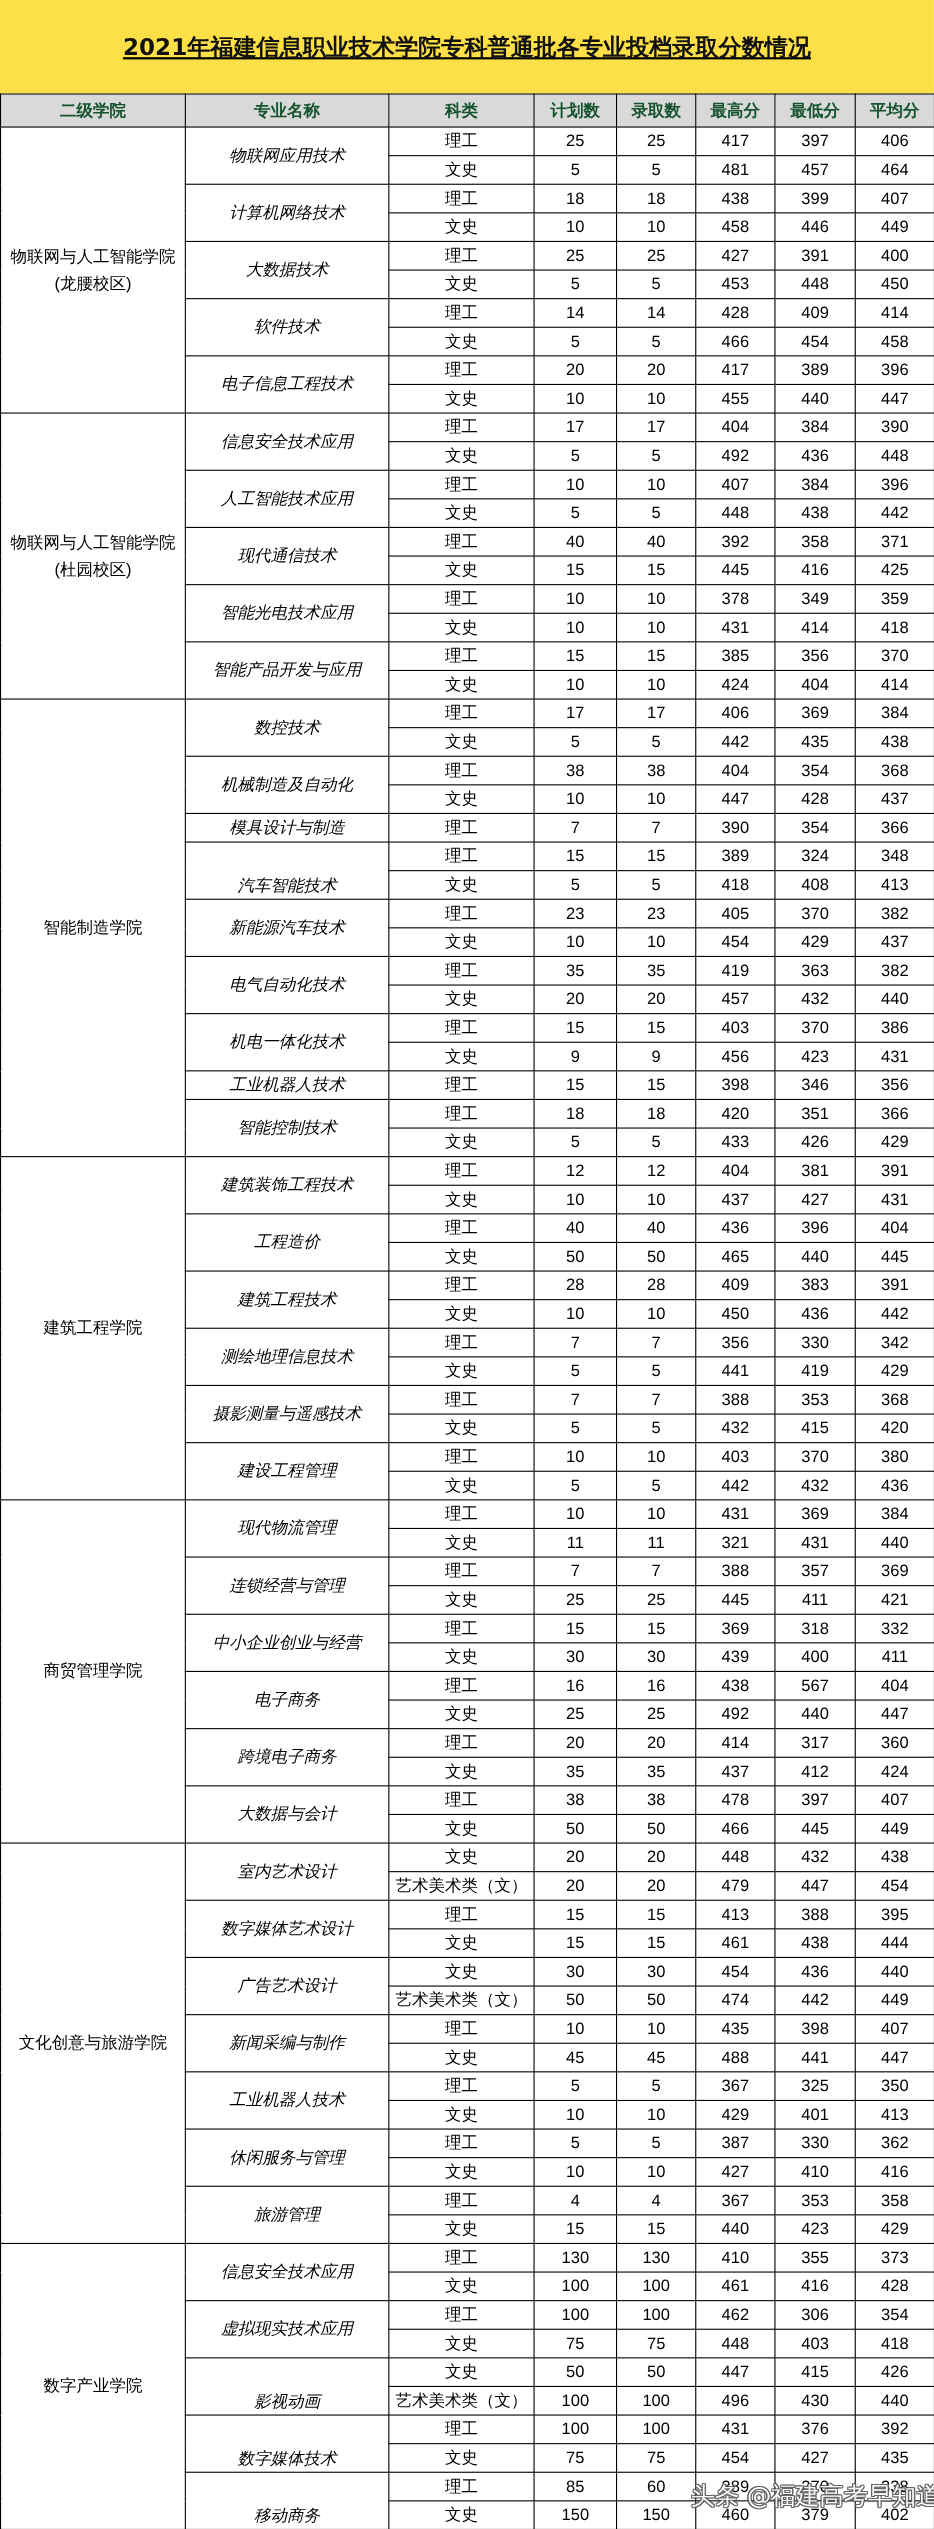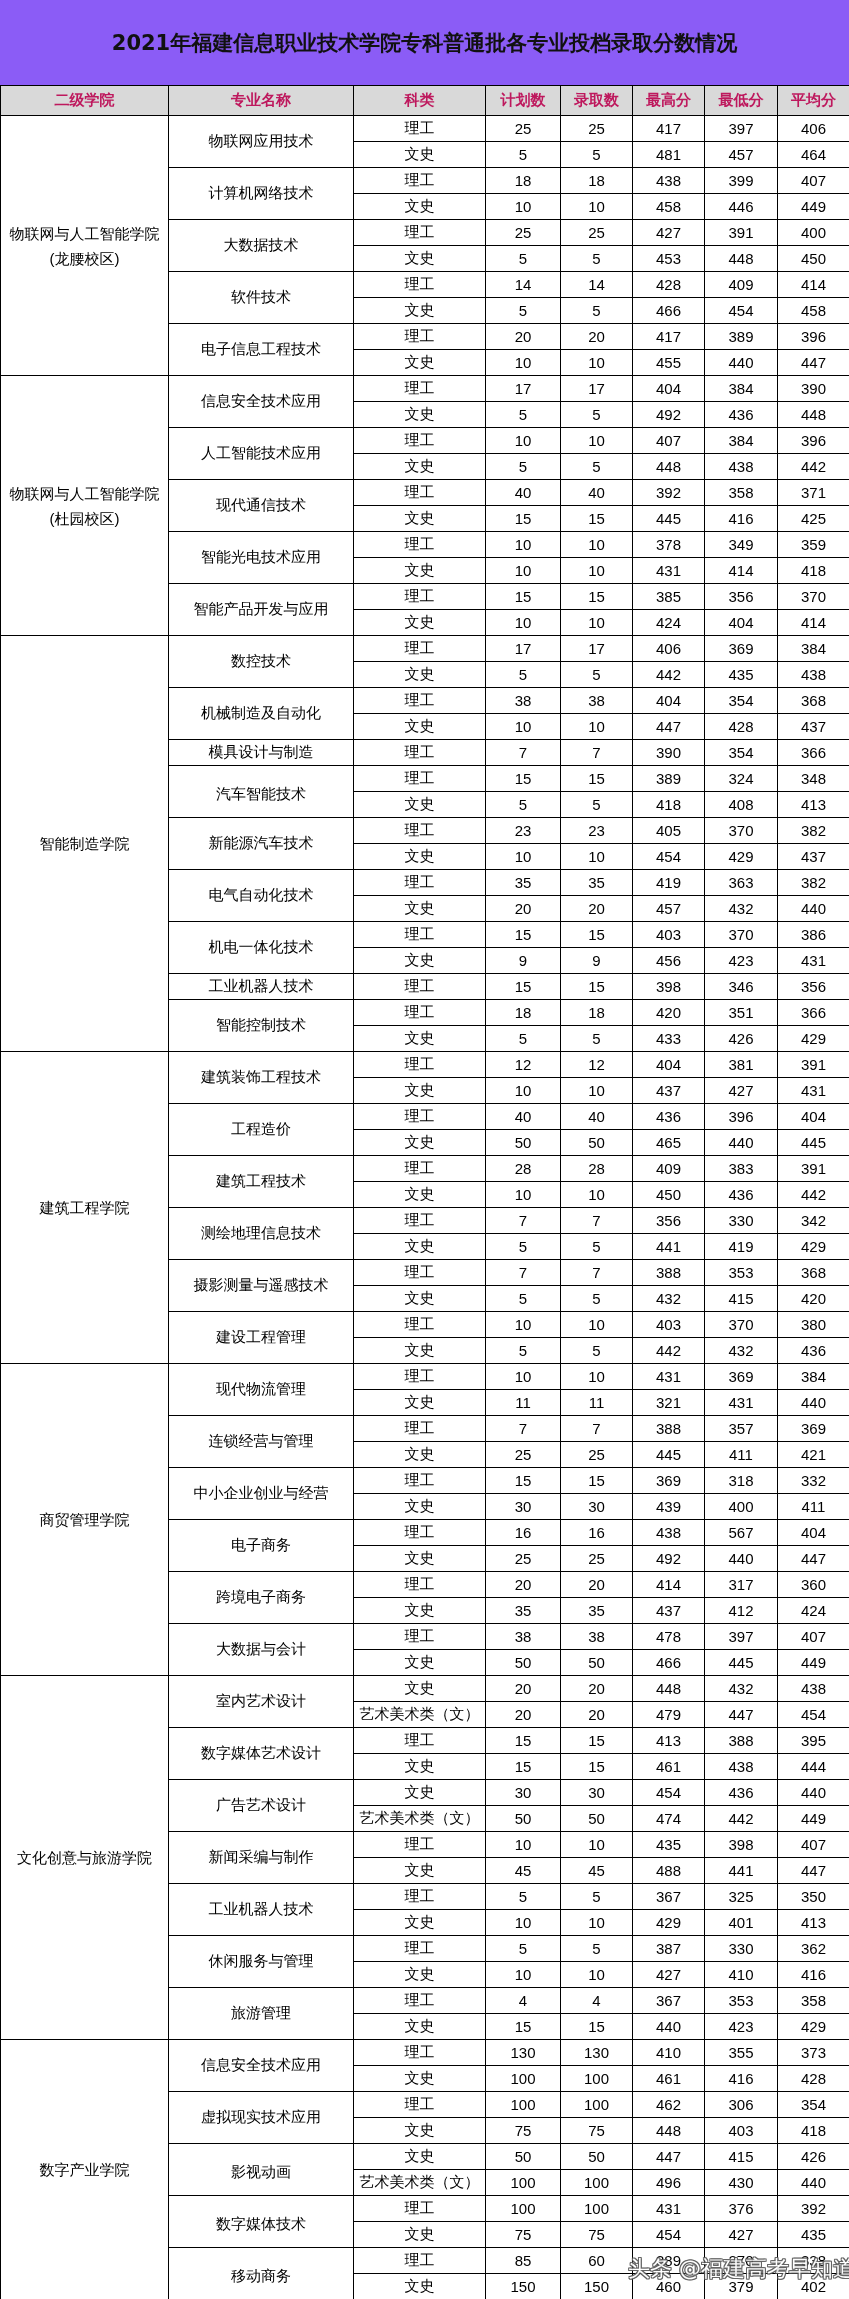--- a/index.html
+++ b/index.html
@@ -2,53 +2,55 @@
 <html><head>
   <meta charset="utf-8">
   <style>
     html, body { margin: 0; padding: 0; background: #ffffff; }
     body {
       width: 849px; height: 2299px; position: relative; overflow: hidden;
       font-family: "DejaVu Sans", "Liberation Sans", sans-serif;
       color: #000000;
     }
     .title-band {
-      height: 85px; background: #8b5cf6;
+      height: 85px; background: #fde047;
       display: flex; align-items: center; justify-content: center;
       box-sizing: border-box;
+      text-decoration: underline;
     }
     .title-band h1 {
       margin: 0; font-size: 21px; font-weight: bold; color: #111111;
       font-family: "DejaVu Sans", "Liberation Sans", sans-serif;
       letter-spacing: 0;
     }
     table {
       border-collapse: collapse; table-layout: fixed; width: 849px;
     }
     th, td {
       border: 1px solid #000000; padding: 0; text-align: center;
       font-size: 15px; white-space: nowrap; overflow: hidden;
       font-family: "Liberation Sans", "DejaVu Sans", sans-serif;
     }
     thead tr { height: 30px; }
     th {
-      background: #d9d9d9; font-weight: bold; color: #be185d;
+      background: #d9d9d9; font-weight: bold; color: #14532d;
       font-family: "DejaVu Sans", "Liberation Sans", sans-serif;
       font-size: 15px;
     }
     tbody tr { height: 26px; }
     td.college {
       vertical-align: middle; white-space: normal; line-height: 25px;
       font-family: Liberation Sans, sans-serif;
     }
     td.major {
       vertical-align: middle;
       font-family: "DejaVu Sans", "Liberation Sans", sans-serif;
+      font-style: italic;
     }
-    td.major.bottom { vertical-align: bottom; padding-bottom: 13px; }
+    td.major.bottom { vertical-align: bottom; padding-bottom: 2px; }
     .watermark {
       position: absolute; left: 628px; top: 2254px;
       font-size: 22px; color: #ffffff; white-space: nowrap;
       font-family: "DejaVu Sans", "Liberation Sans", sans-serif;
       text-shadow:
         1px 0 0 #555555, -1px 0 0 #555555, 0 1px 0 #555555, 0 -1px 0 #555555,
         1px 1px 0 #555555, -1px -1px 0 #555555, 1px -1px 0 #555555, -1px 1px 0 #555555;
       opacity: 0.9;
       pointer-events: none;
     }

